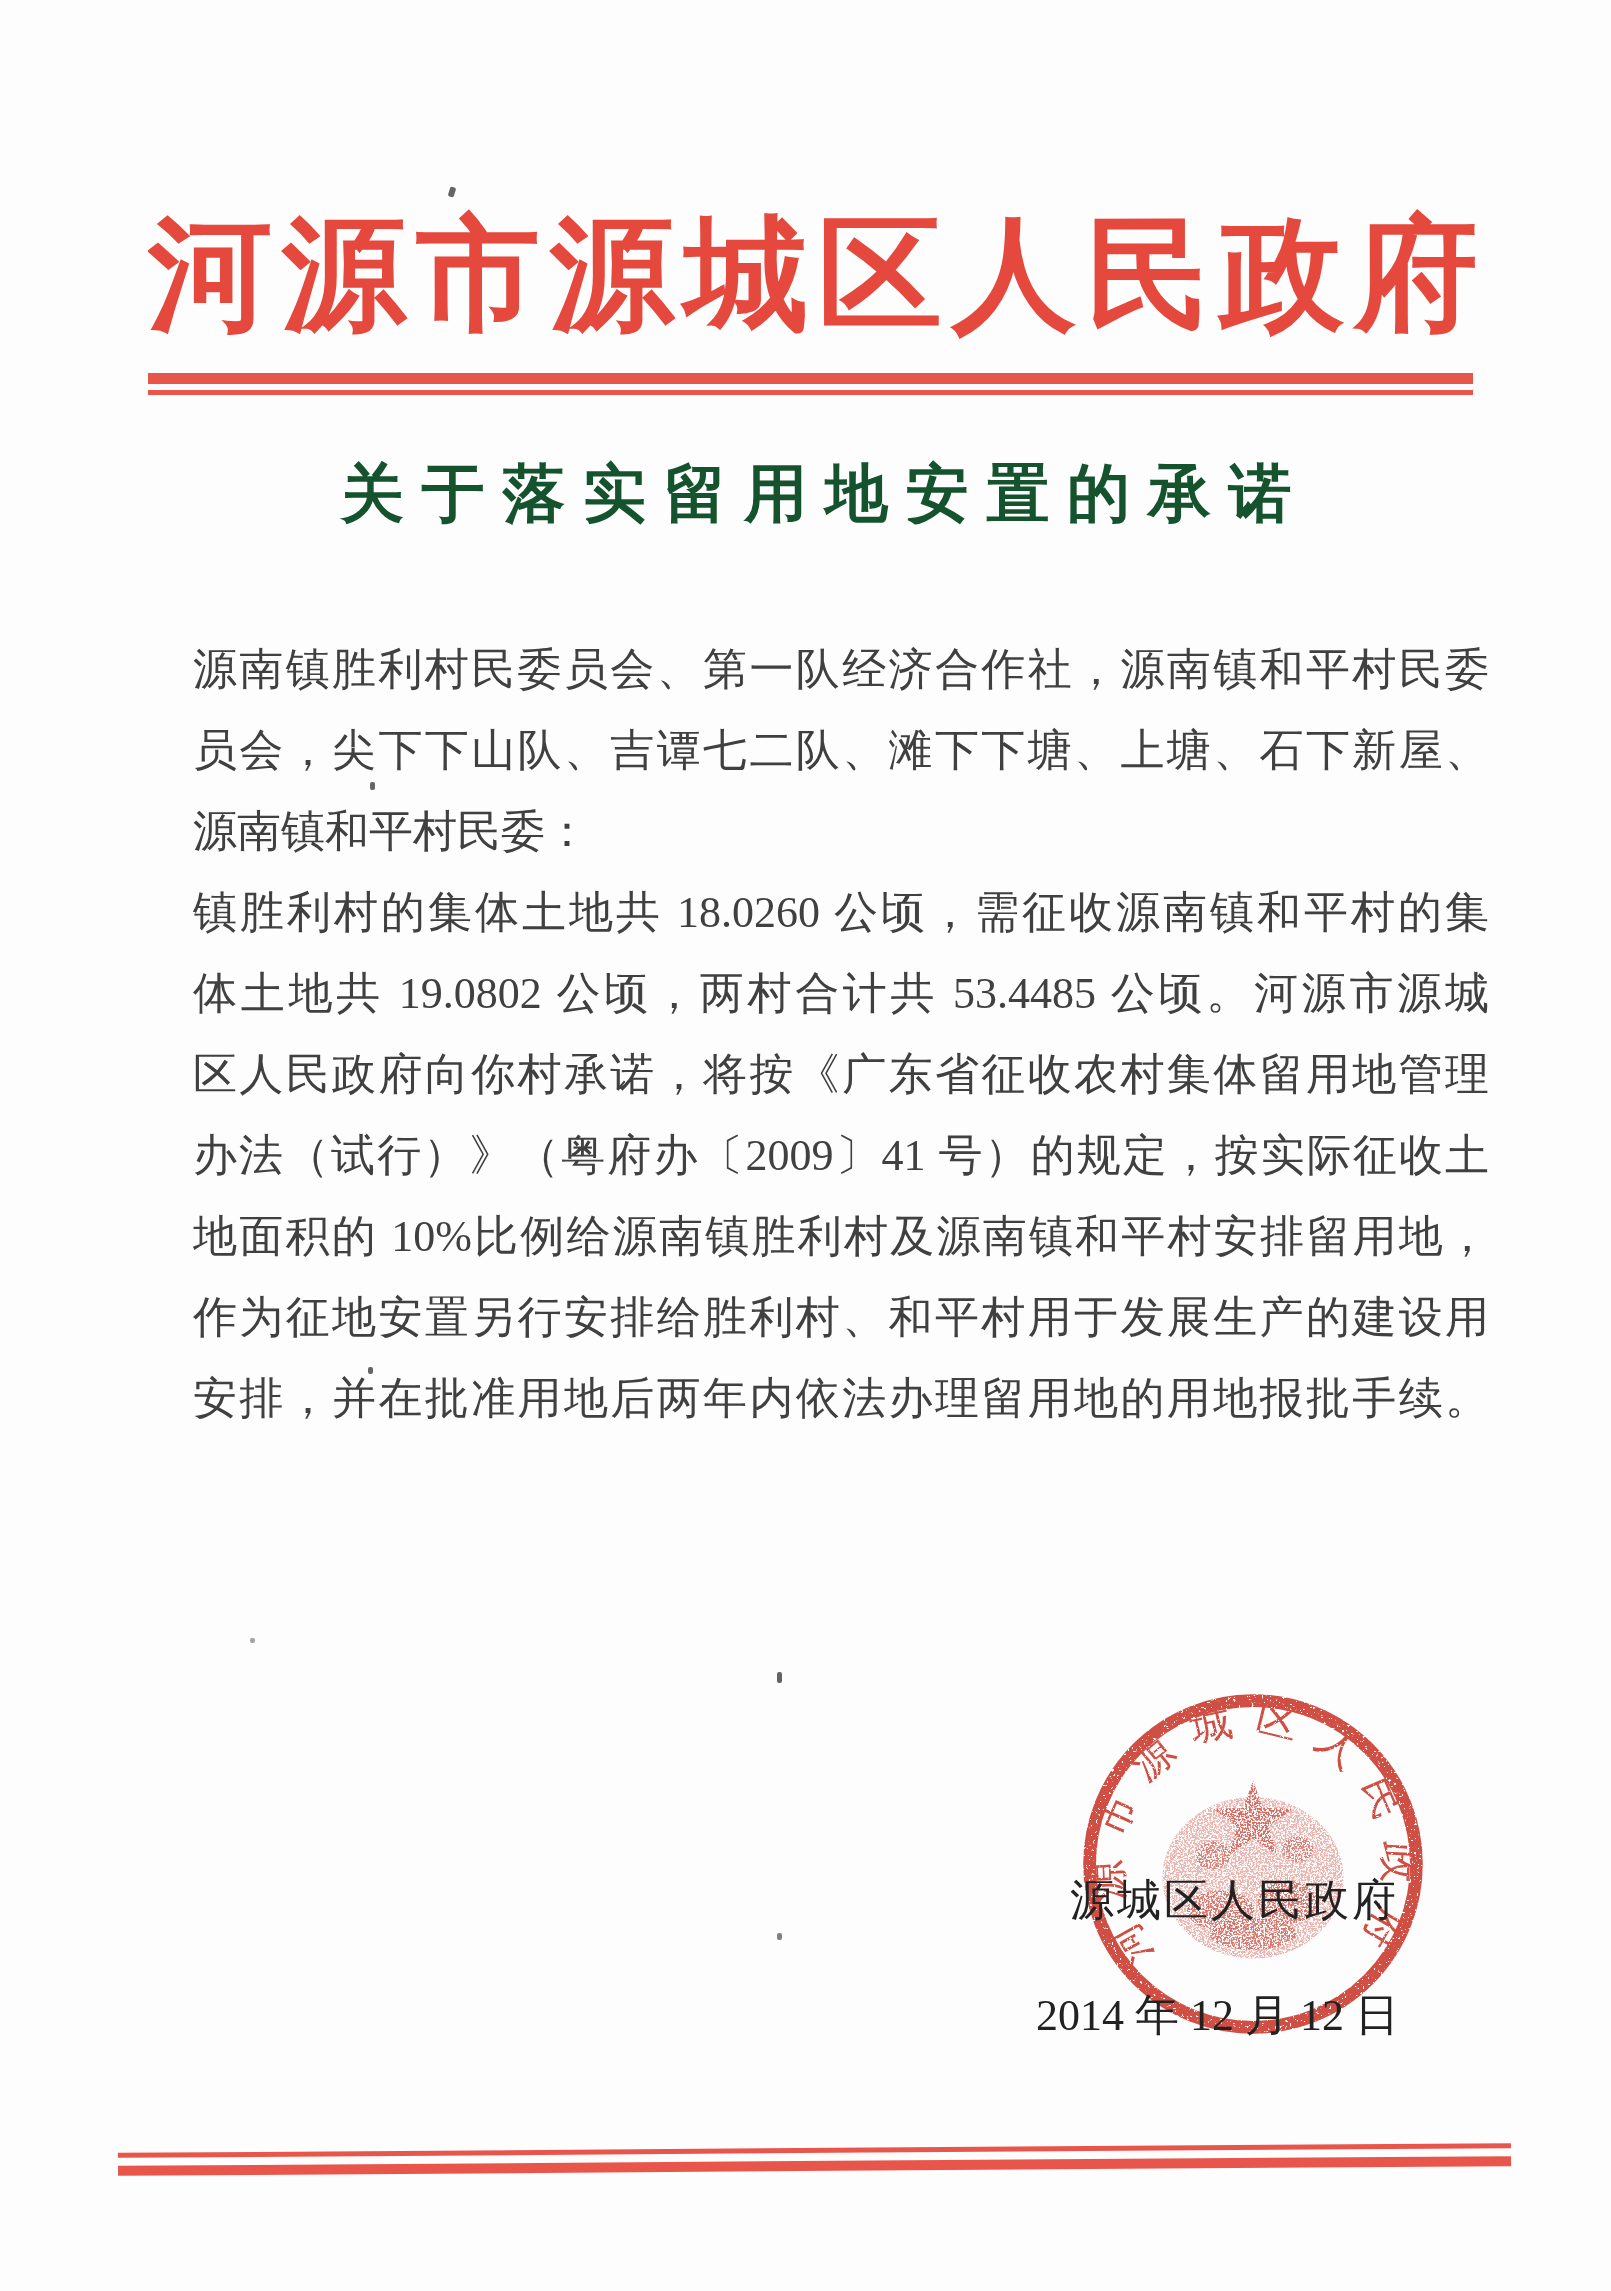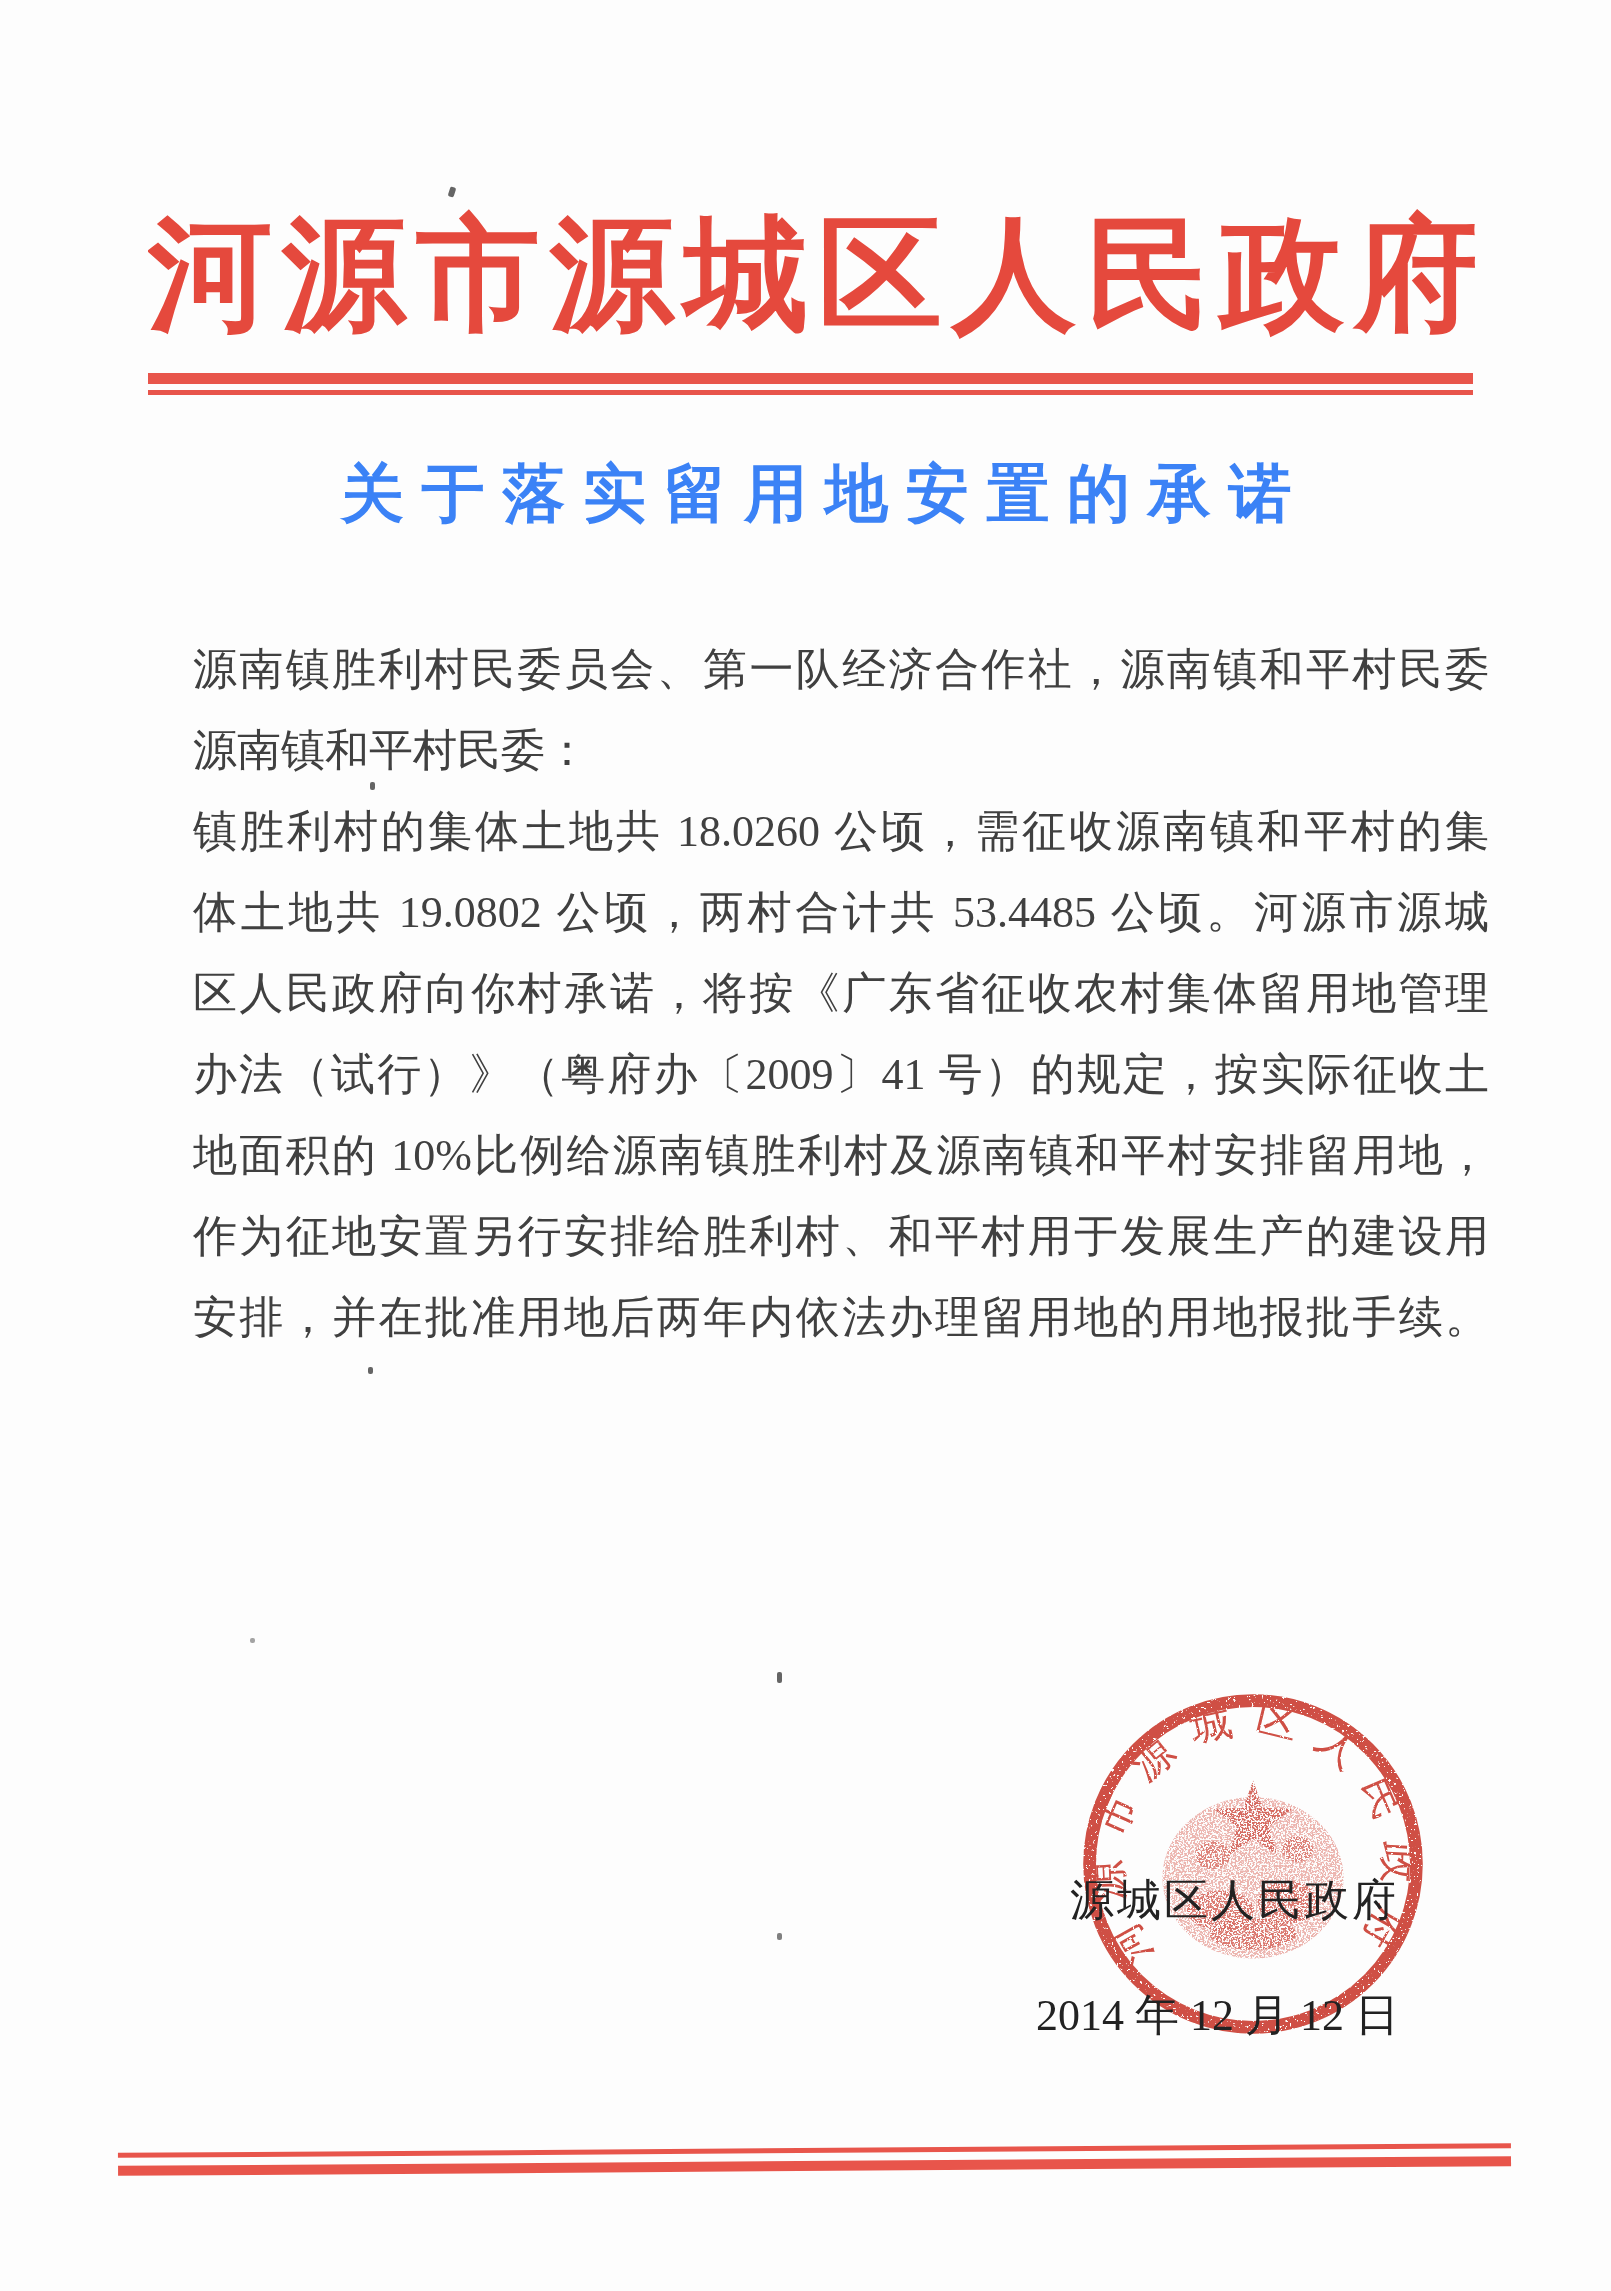--- a/index.html
+++ b/index.html
@@ -12,21 +12,21 @@
     position:absolute;left:148px;top:202px;width:1330px;height:148px;line-height:148px;
     font-size:124px;font-weight:bold;color:#e5493d;
     text-align:justify;text-align-last:justify;overflow:hidden;
   }
   .rule{position:absolute;left:148px;width:1325px;background:#e8554b;}
   .rule-thick-top{top:373px;height:10.8px;}
   .rule-thin-top{top:390px;height:4.9px;}
   
   .doc-title{
     position:absolute;left:39px;top:451px;width:1572px;text-align:center;
-    font-size:63px;font-weight:bold;letter-spacing:17.7px;color:#3b82f6;
+    font-size:63px;font-weight:bold;letter-spacing:17.7px;color:#14532d;
   }
   
   .body-text{
     position:absolute;left:193px;top:629px;width:1296px;
     font-size:44px;color:#404040;
   }
   .line{
     height:81px;line-height:81px;overflow:hidden;
     text-align:justify;text-align-last:justify;
   }
@@ -65,20 +65,21 @@
 
   <div class="letterhead">河源市源城区人民政府</div>
 
   <div class="rule rule-thick-top"></div>
   <div class="rule rule-thin-top"></div>
 
   <div class="doc-title">关于落实留用地安置的承诺</div>
 
   <div class="body-text">
     <div class="line">源南镇胜利村民委员会、第一队经济合作社，源南镇和平村民委</div>
+    <div class="line">员会，尖下下山队、吉谭七二队、滩下下塘、上塘、石下新屋、</div>
     <div class="line line-short">源南镇和平村民委：</div>
     <div class="line">镇胜利村的集体土地共 18.0260 公顷，需征收源南镇和平村的集</div>
     <div class="line">体土地共 19.0802 公顷，两村合计共 53.4485 公顷。河源市源城</div>
     <div class="line">区人民政府向你村承诺，将按《广东省征收农村集体留用地管理</div>
     <div class="line">办法（试行）》（粤府办〔2009〕41 号）的规定，按实际征收土</div>
     <div class="line">地面积的 10%比例给源南镇胜利村及源南镇和平村安排留用地，</div>
     <div class="line">作为征地安置另行安排给胜利村、和平村用于发展生产的建设用</div>
     <div class="line">安排，并在批准用地后两年内依法办理留用地的用地报批手续。</div>
   </div>
 

